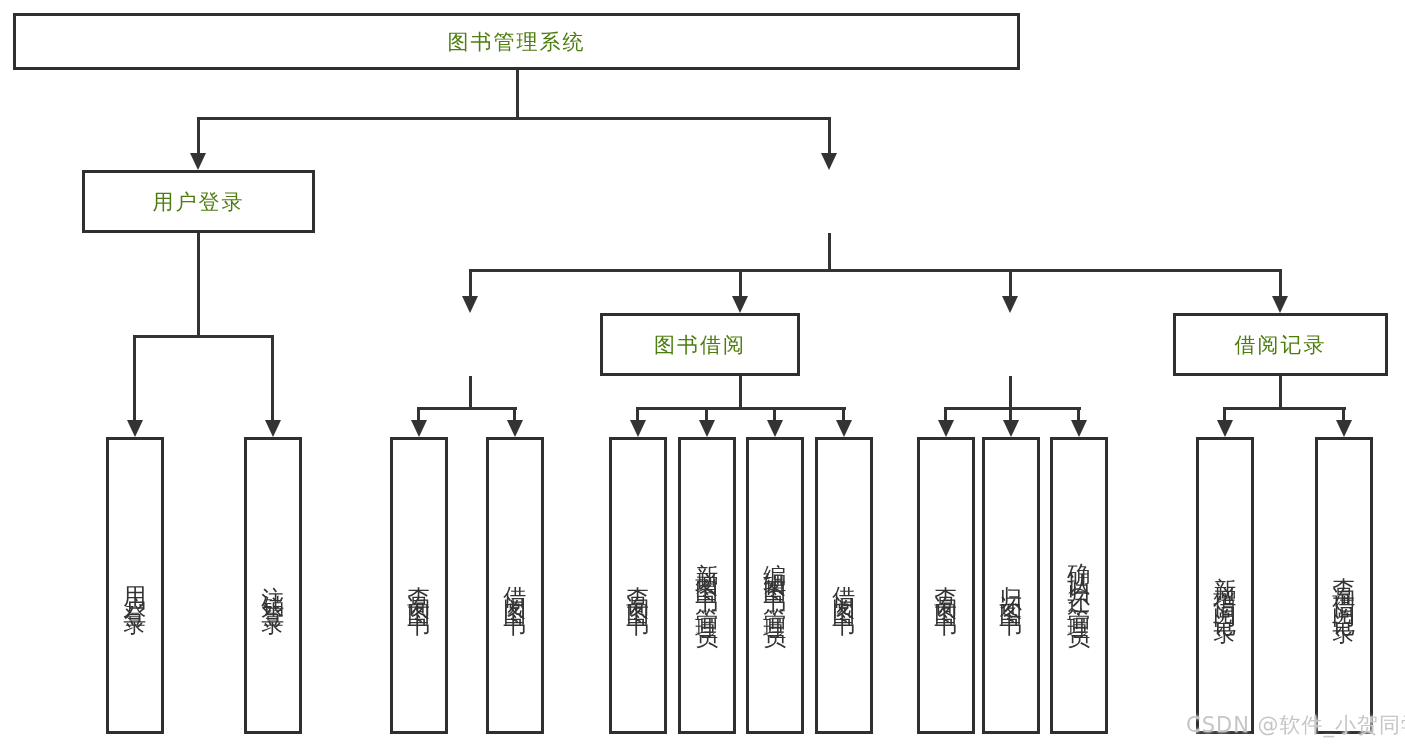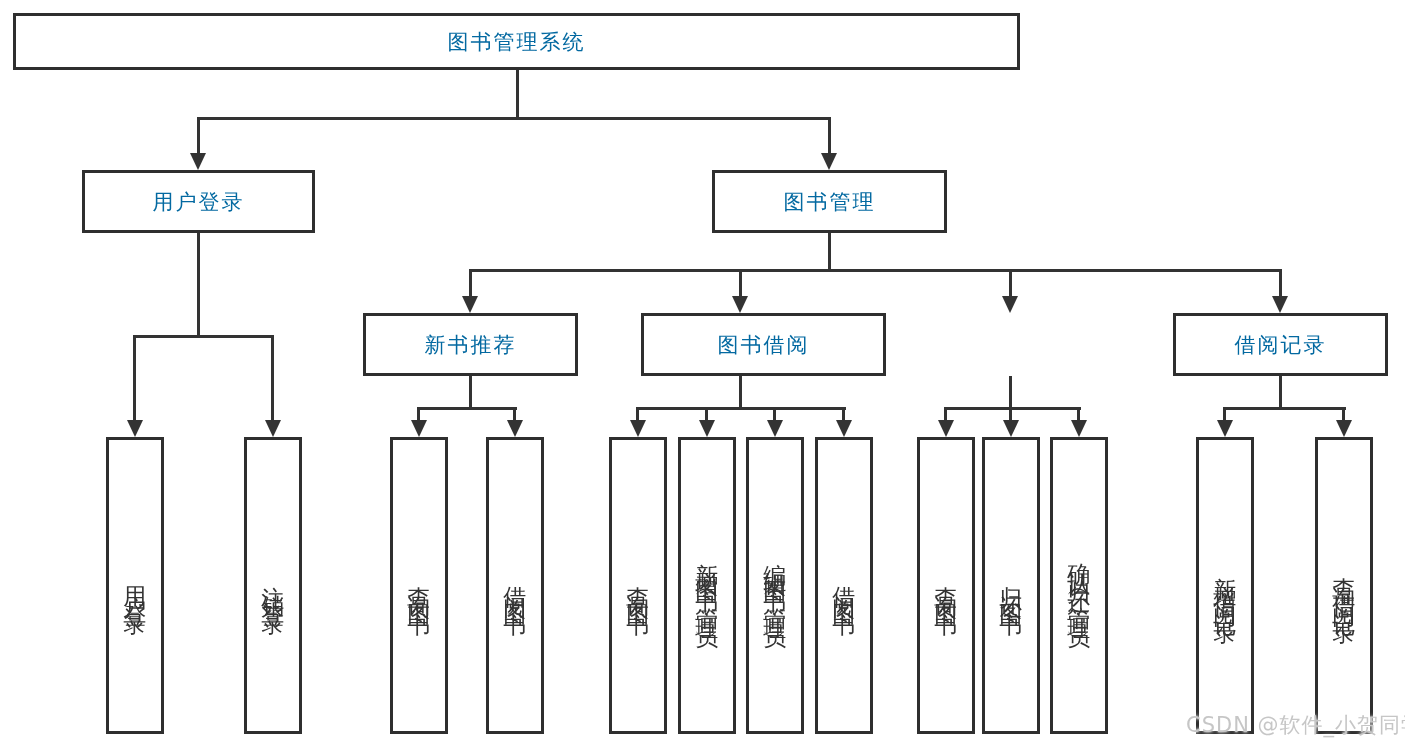--- a/index.html
+++ b/index.html
@@ -5,21 +5,21 @@
   html,body { margin:0; padding:0; background:#ffffff; }
   .canvas {
     position:relative; width:1405px; height:747px; background:#ffffff;
     font-family:"DejaVu Sans","Liberation Sans",sans-serif; overflow:hidden;
     color:#333333;
   }
   .box {
     position:absolute; box-sizing:border-box; background:#ffffff;
     border:3px solid #2f2f2f; display:flex; align-items:center; justify-content:center;
   }
-  .hlabel { font-size:21px; letter-spacing:2px; color:#0369a1; white-space:nowrap; }
+  .hlabel { font-size:21px; letter-spacing:2px; color:#4d7c0f; white-space:nowrap; }
   .vlabel {
     writing-mode:vertical-rl; text-orientation:mixed;
     font-size:23px; letter-spacing:9px; line-height:1.15; color:#333333;
   }
   .vl { position:absolute; width:3px; background:#333333; }
   .hl { position:absolute; height:3px; background:#333333; }
   .ah {
     position:absolute; width:0; height:0;
     border-left:8px solid transparent; border-right:8px solid transparent;
     border-top:17px solid #333333;
@@ -35,28 +35,22 @@
 
 <div class="canvas">
 
   <div class="box" style="left:13px;top:13px;width:1007px;height:57px">
     <span class="hlabel">图书管理系统</span>
   </div>
 
   <div class="box" style="left:82px;top:170px;width:233px;height:63px">
     <span class="hlabel">用户登录</span>
   </div>
-  <div class="box" style="left:712px;top:170px;width:235px;height:63px">
-    <span class="hlabel">图书管理</span>
-  </div>
 
-  <div class="box" style="left:363px;top:313px;width:215px;height:63px">
-    <span class="hlabel">新书推荐</span>
-  </div>
-  <div class="box" style="left:641px;top:313px;width:245px;height:63px">
+  <div class="box" style="left:600px;top:313px;width:200px;height:63px">
     <span class="hlabel">图书借阅</span>
   </div>
   <div class="box" style="left:1173px;top:313px;width:215px;height:63px">
     <span class="hlabel">借阅记录</span>
   </div>
 
   <div class="box" style="left:106px;top:437px;width:58px;height:297px">
     <span class="vlabel">用户登录</span>
   </div>
   <div class="box" style="left:244px;top:437px;width:58px;height:297px">

